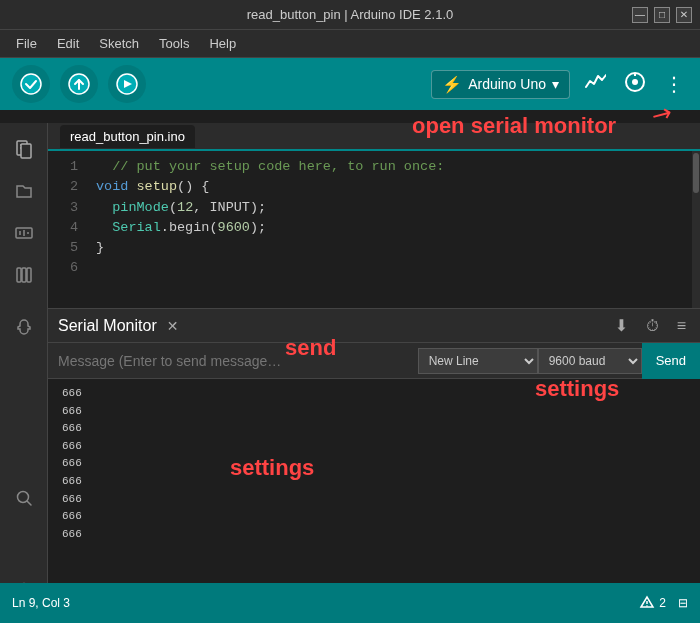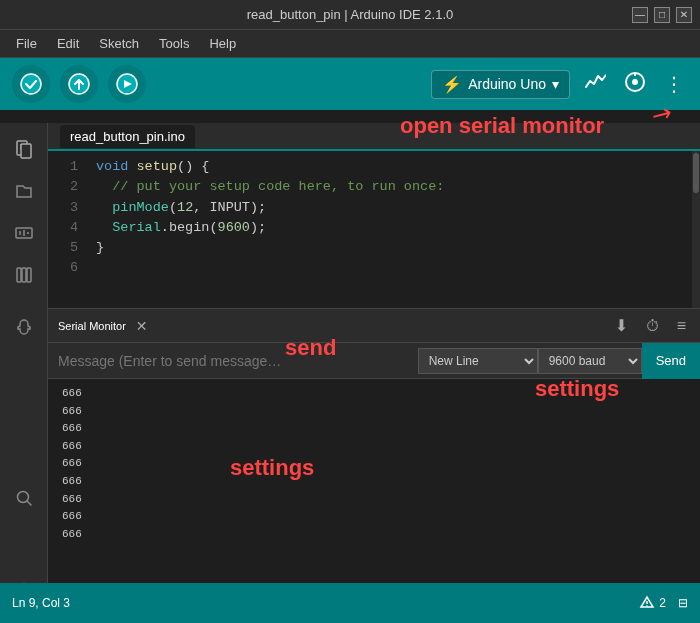--- a/index.html
+++ b/index.html
@@ -229,21 +229,21 @@
       background: #2c2c2c;
       height: 34px;
       display: flex;
       align-items: center;
       padding: 0 10px;
       gap: 6px;
       border-bottom: 1px solid #444;
     }
     .sm-tab-label {
       color: white;
-      font-size: 11px;
+      font-size: 16px;
     }
     .sm-close-btn {
       color: #aaa;
       font-size: 14px;
       cursor: pointer;
       margin-left: 4px;
     }
     .sm-header-right {
       margin-left: auto;
       display: flex;
@@ -307,21 +307,21 @@
     .annotation {
       position: absolute;
       font-size: 22px;
       font-weight: bold;
       color: #ff4444;
       pointer-events: none;
       z-index: 100;
     }
     #annotation-serial-monitor {
       top: 113px;
-      left: 400px;
+      left: 412px;
     }
     #annotation-send {
       top: 335px;
       left: 285px;
     }
     #annotation-settings {
       top: 376px;
       left: 535px;
     }
     #annotation-receive {
@@ -492,22 +492,22 @@
       <div id="code-area">
         <div id="line-numbers">
           <div>1</div>
           <div>2</div>
           <div>3</div>
           <div>4</div>
           <div>5</div>
           <div>6</div>
         </div>
         <div id="code-lines">
+          <div><span class="kw-comment">&nbsp;&nbsp;// put your setup code here, to run once:</span></div>
           <div><span class="kw-void">void</span> <span class="kw-func">setup</span>() {</div>
-          <div><span class="kw-comment">&nbsp;&nbsp;// put your setup code here, to run once:</span></div>
           <div>&nbsp;&nbsp;<span class="kw-pinmode">pinMode</span>(<span class="kw-num">12</span>, INPUT);</div>
           <div>&nbsp;&nbsp;<span class="kw-serial">Serial</span>.begin(<span class="kw-num">9600</span>);</div>
           <div>}</div>
           <div></div>
         </div>
       </div>
       <div id="editor-scrollbar">
         <div id="editor-scroll-thumb"></div>
       </div>
     </div>

